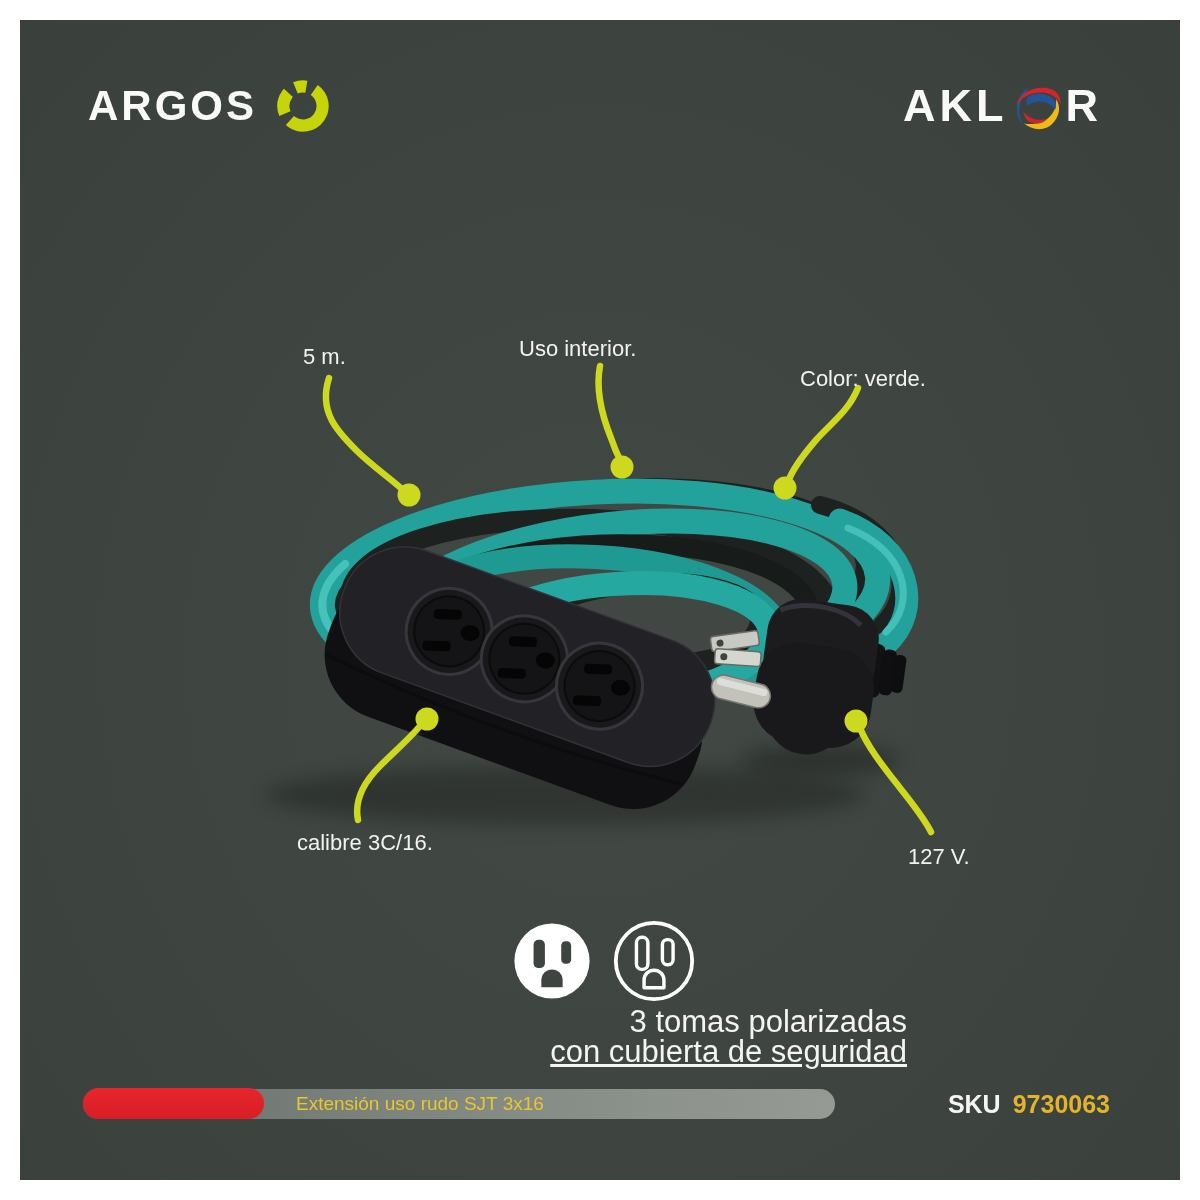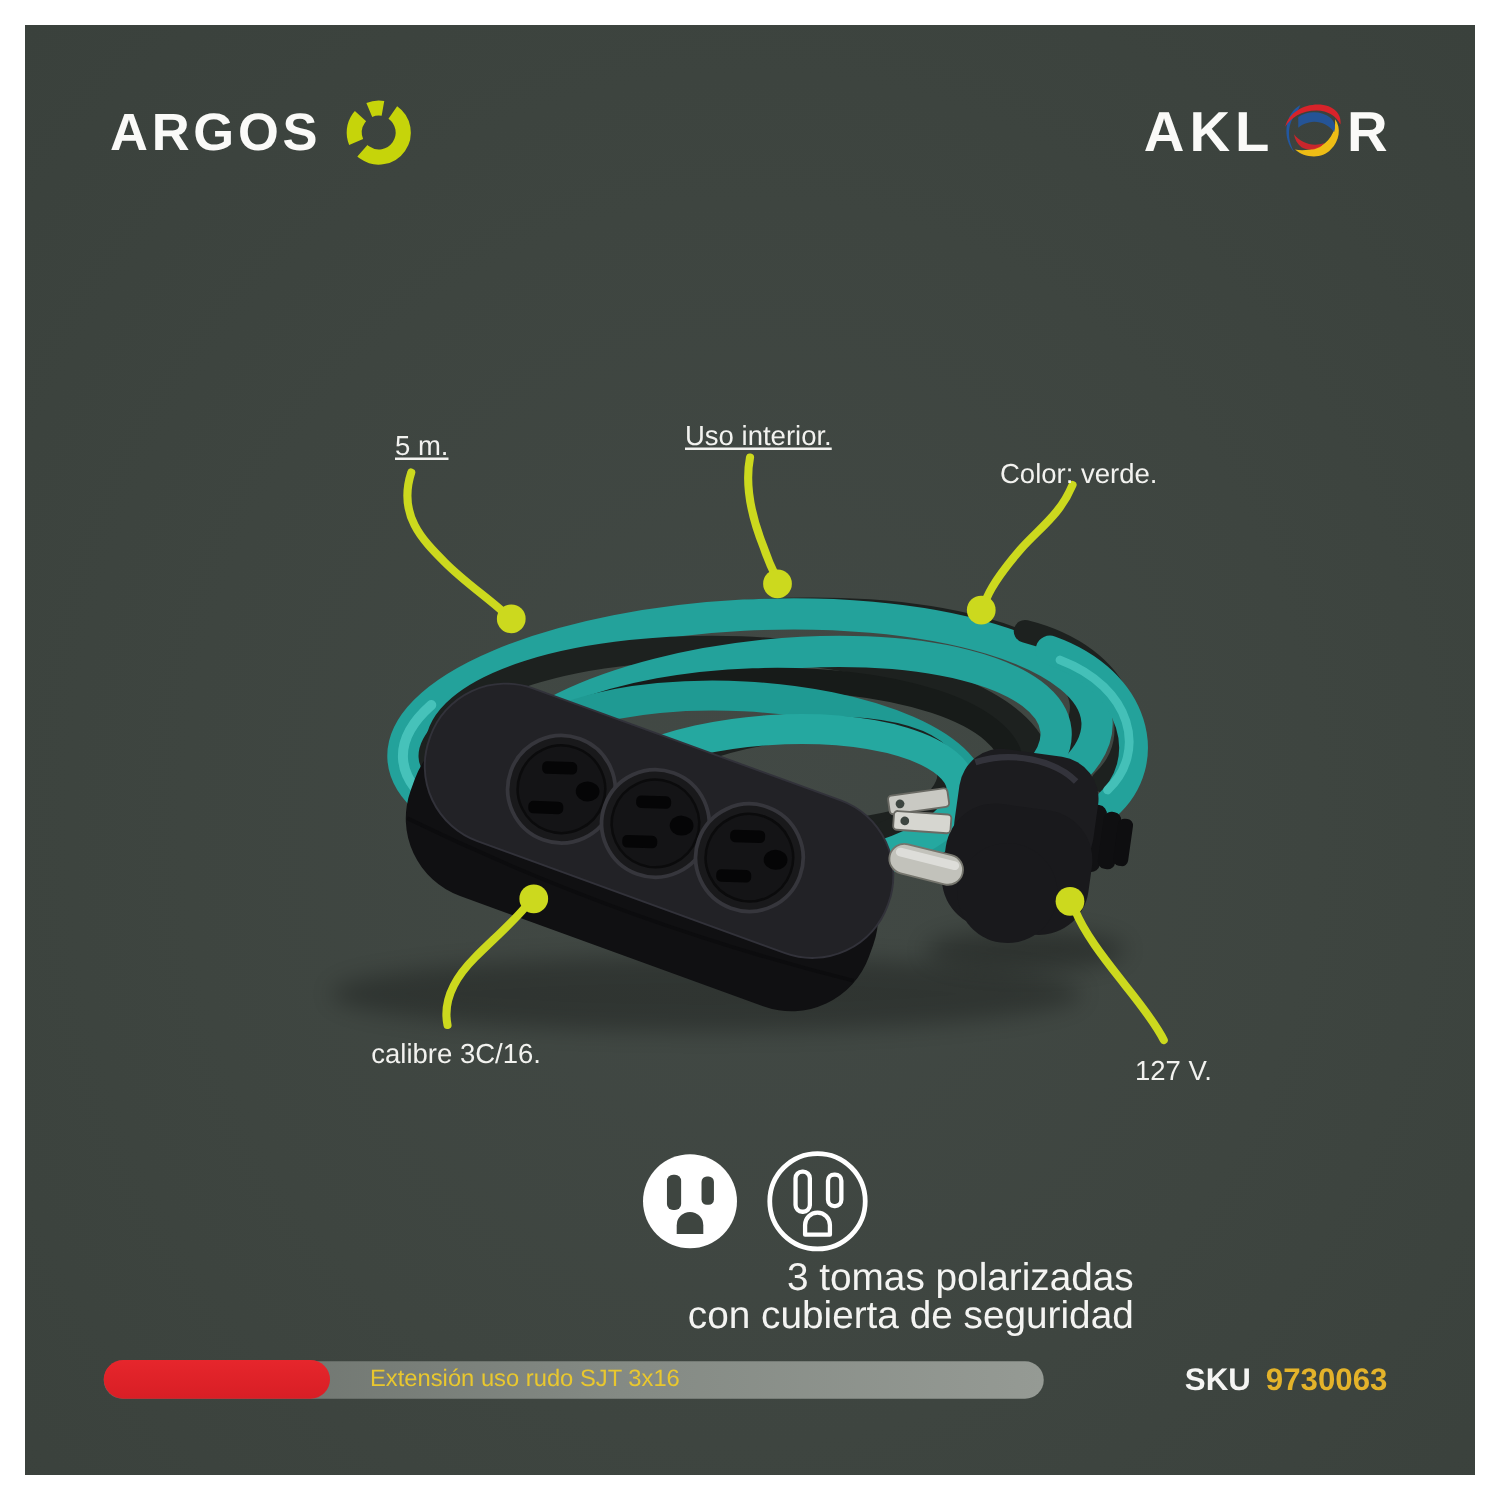--- a/index.html
+++ b/index.html
@@ -14,43 +14,43 @@
     position:absolute;left:20px;top:20px;width:1160px;height:1160px;
     background:radial-gradient(ellipse at 50% 55%, #424945 0%, #3e4540 55%, #3a413c 100%);
   }
   .product-svg{position:absolute;left:0;top:0;width:1160px;height:1160px;}
 
   
   .brand-left{position:absolute;left:68px;top:58px;display:flex;align-items:center;gap:18px;}
   .brand-left .brand-text{
     color:#fafaf8;font-size:42px;font-weight:700;letter-spacing:3px;line-height:56px;
   }
-  .brand-right{position:absolute;right:66px;top:58px;display:flex;align-items:flex-start;gap:2px;}
+  .brand-right{position:absolute;right:78px;top:58px;display:flex;align-items:flex-end;gap:2px;}
   .brand-right .brand-text{
     color:#fafaf8;font-size:45px;font-weight:700;letter-spacing:4px;line-height:56px;
   }
   .globe{width:52px;height:52px;margin:0 1px;}
 
   
   .callout{
     position:absolute;color:#f2f2ef;font-size:22px;line-height:26px;white-space:nowrap;
   }
-  .callout-5m{left:296px;top:324px;text-decoration:underline;}
-  .callout-uso{left:528px;top:316px;text-decoration:underline;}
+  .callout-5m{left:283px;top:324px;}
+  .callout-uso{left:499px;top:316px;}
   .callout-color{left:780px;top:346px;}
   .callout-calibre{left:277px;top:810px;}
   .callout-127{left:888px;top:824px;}
   .outlet-filled{position:absolute;left:493px;top:902px;width:78px;height:78px;}
   .outlet-outline{position:absolute;left:592px;top:899px;width:84px;height:84px;}
   .feature-line{
     position:absolute;width:600px;left:287px;text-align:right;
     color:#f4f4f2;font-size:31px;line-height:28px;
   }
   .feature-line1{top:988px;}
-  .feature-line2{top:1018px;}
+  .feature-line2{top:1018px;text-decoration:underline;}
 
   
   .name-bar{
     position:absolute;left:63px;top:1069px;width:752px;height:30px;border-radius:15px;
     background:linear-gradient(90deg,#676d68 0%,#848a84 55%,#959a94 100%);
   }
   .red-pill{
     position:absolute;left:0;top:-1px;width:181px;height:31px;border-radius:16px;
     background:linear-gradient(180deg,#e6262c 0%,#d81e25 100%);
   }

